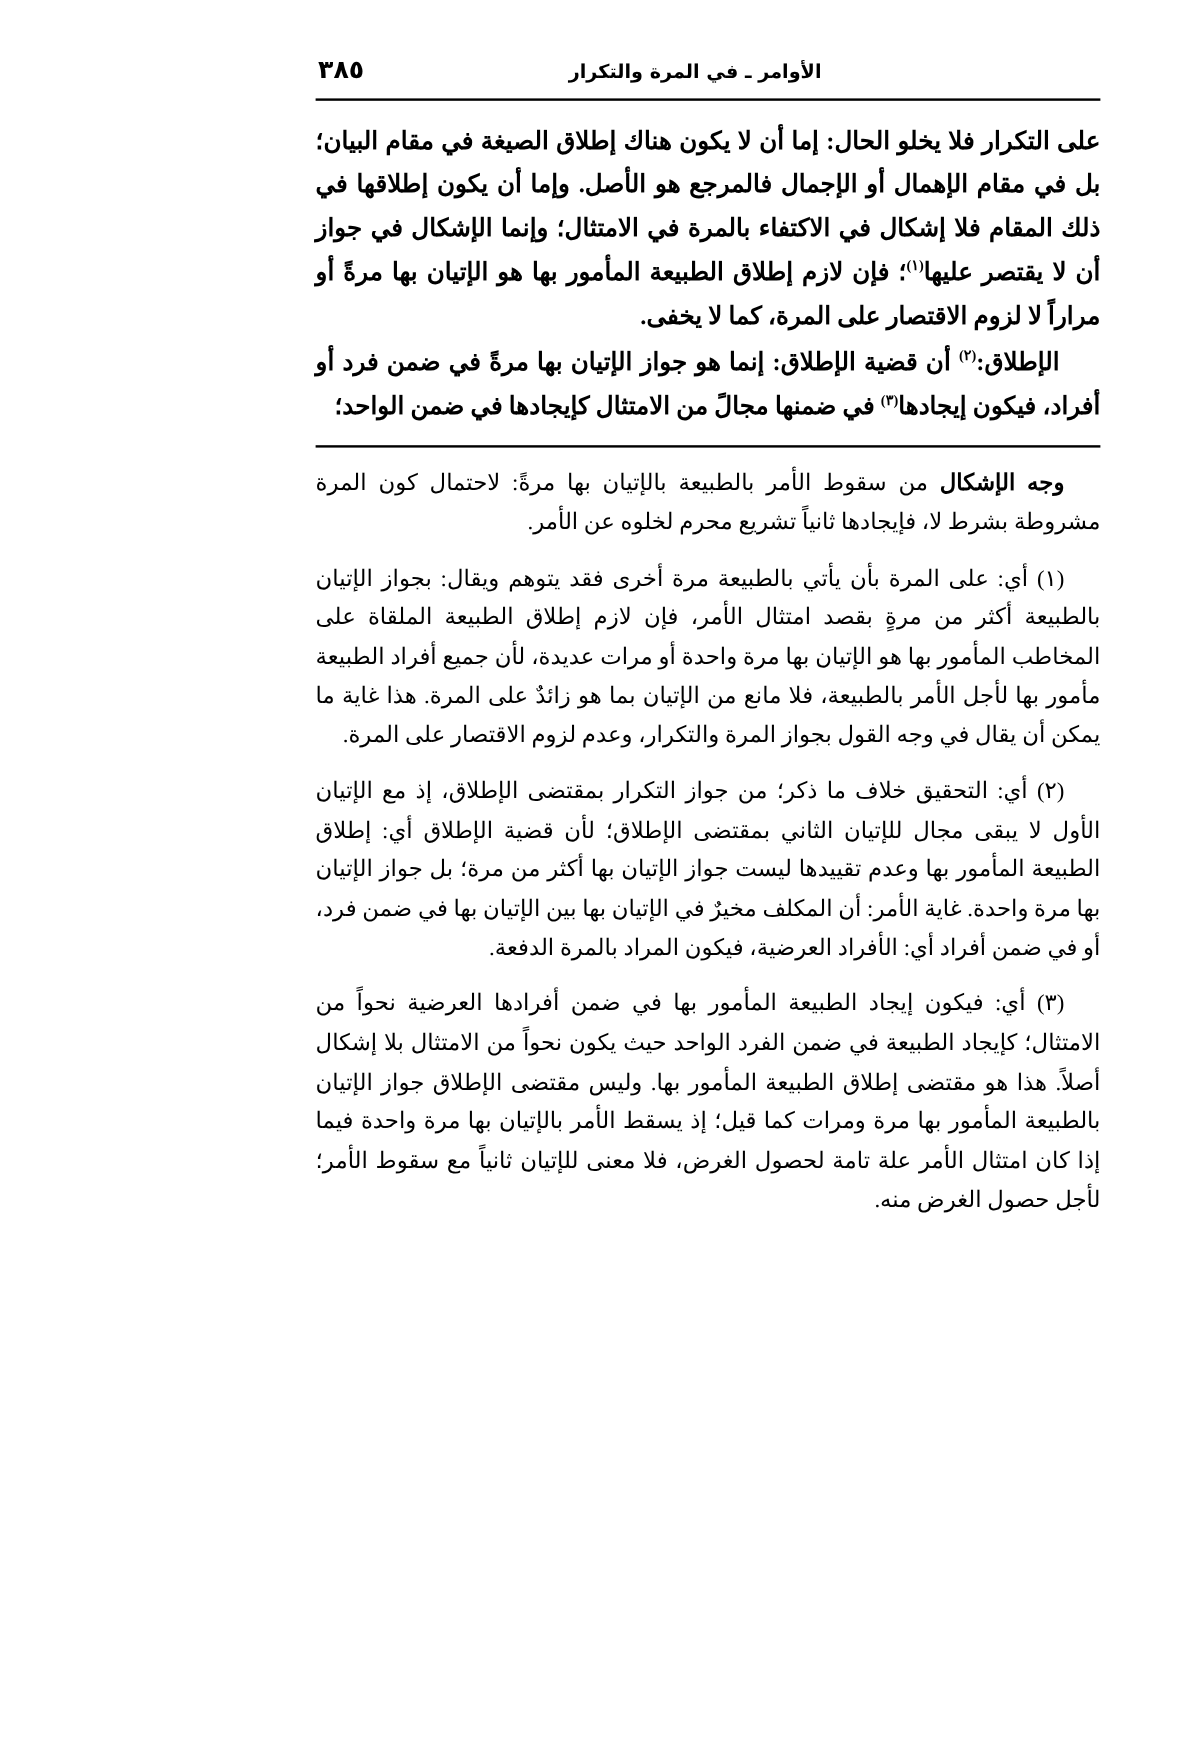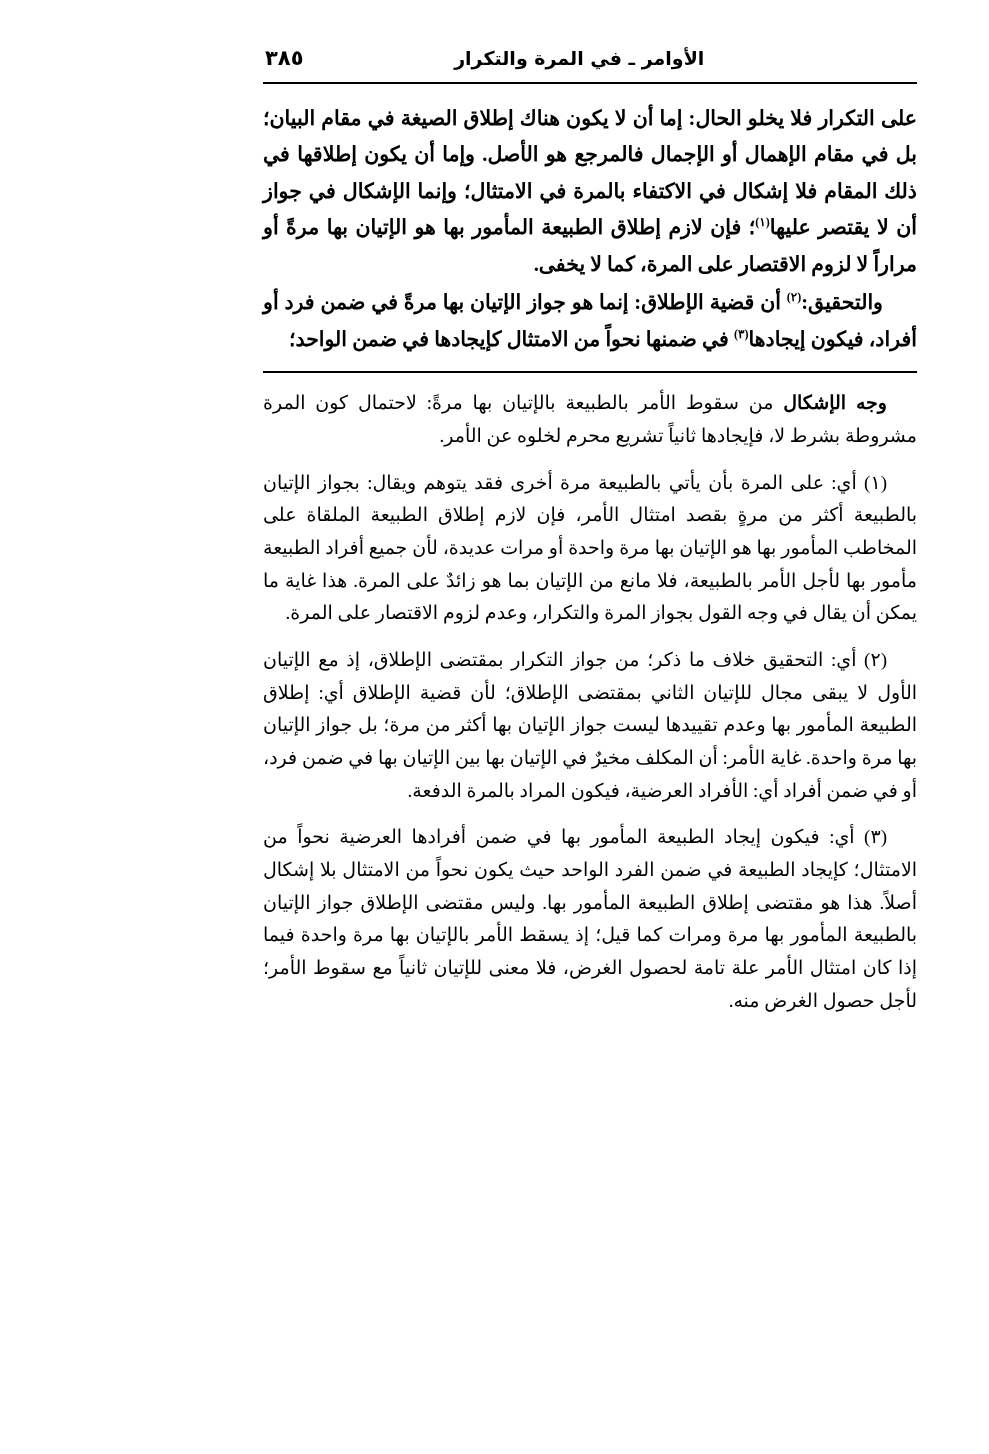--- a/index.html
+++ b/index.html
@@ -28,21 +28,21 @@
     display: flex;
     flex-direction: row-reverse;   
     align-items: baseline;
     justify-content: space-between;
     direction: rtl;
     padding: 0 2px 6px 2px;
   }
   .header-title {
     font-family: "DejaVu Sans", "Liberation Sans", sans-serif;
     font-weight: bold;
-    font-size: 19px;
+    font-size: 16px;
     letter-spacing: 0;
     margin: 0 auto;
   }
   .page-number {
     font-family: "DejaVu Sans", "Liberation Sans", sans-serif;
     font-weight: bold;
     font-size: 21px;
     direction: rtl;
   }
   .header-rule {
@@ -103,21 +103,21 @@
   <div class="page-header">
     <span class="page-number">٣٨٥</span>
     <span class="header-title">الأوامر ـ في المرة والتكرار</span>
     <span style="width:60px"></span>
   </div>
   <hr class="header-rule">
 
   <div class="matn">
     <p><span>على التكرار فلا يخلو الحال: إما أن لا يكون هناك إطلاق الصيغة في مقام البيان؛ بل في مقام الإهمال أو الإجمال فالمرجع هو الأصل. وإما أن يكون إطلاقها في ذلك المقام فلا إشكال في الاكتفاء بالمرة في الامتثال؛ وإنما الإشكال في جواز أن لا يقتصر عليها</span><span class="sup">(١)</span><span>؛ فإن لازم إطلاق الطبيعة المأمور بها هو الإتيان بها مرةً أو مراراً لا لزوم الاقتصار على المرة، كما لا يخفى.</span></p>
 
-    <p class="indent"><span>والتحقيق:</span><span class="sup">(٢)</span><span> أن قضية الإطلاق: إنما هو جواز الإتيان بها مرةً في ضمن فرد أو أفراد، فيكون إيجادها</span><span class="sup">(٣)</span><span> في ضمنها نحواً من الامتثال كإيجادها في ضمن الواحد؛</span></p>
+    <p class="indent"><span>الإطلاق:</span><span class="sup">(٢)</span><span> أن قضية الإطلاق: إنما هو جواز الإتيان بها مرةً في ضمن فرد أو أفراد، فيكون إيجادها</span><span class="sup">(٣)</span><span> في ضمنها مجالً من الامتثال كإيجادها في ضمن الواحد؛</span></p>
   </div>
 
   <hr class="divider-rule">
 
   <div class="notes">
     <p><b>وجه الإشكال</b><span> من سقوط الأمر بالطبيعة بالإتيان بها مرةً: لاحتمال كون المرة مشروطة بشرط لا، فإيجادها ثانياً تشريع محرم لخلوه عن الأمر.</span></p>
 
 
     <p>(١) أي: على المرة بأن يأتي بالطبيعة مرة أخرى فقد يتوهم ويقال: بجواز الإتيان بالطبيعة أكثر من مرةٍ بقصد امتثال الأمر، فإن لازم إطلاق الطبيعة الملقاة على المخاطب المأمور بها هو الإتيان بها مرة واحدة أو مرات عديدة، لأن جميع أفراد الطبيعة مأمور بها لأجل الأمر بالطبيعة، فلا مانع من الإتيان بما هو زائدٌ على المرة. هذا غاية ما يمكن أن يقال في وجه القول بجواز المرة والتكرار، وعدم لزوم الاقتصار على المرة.</p>
 

